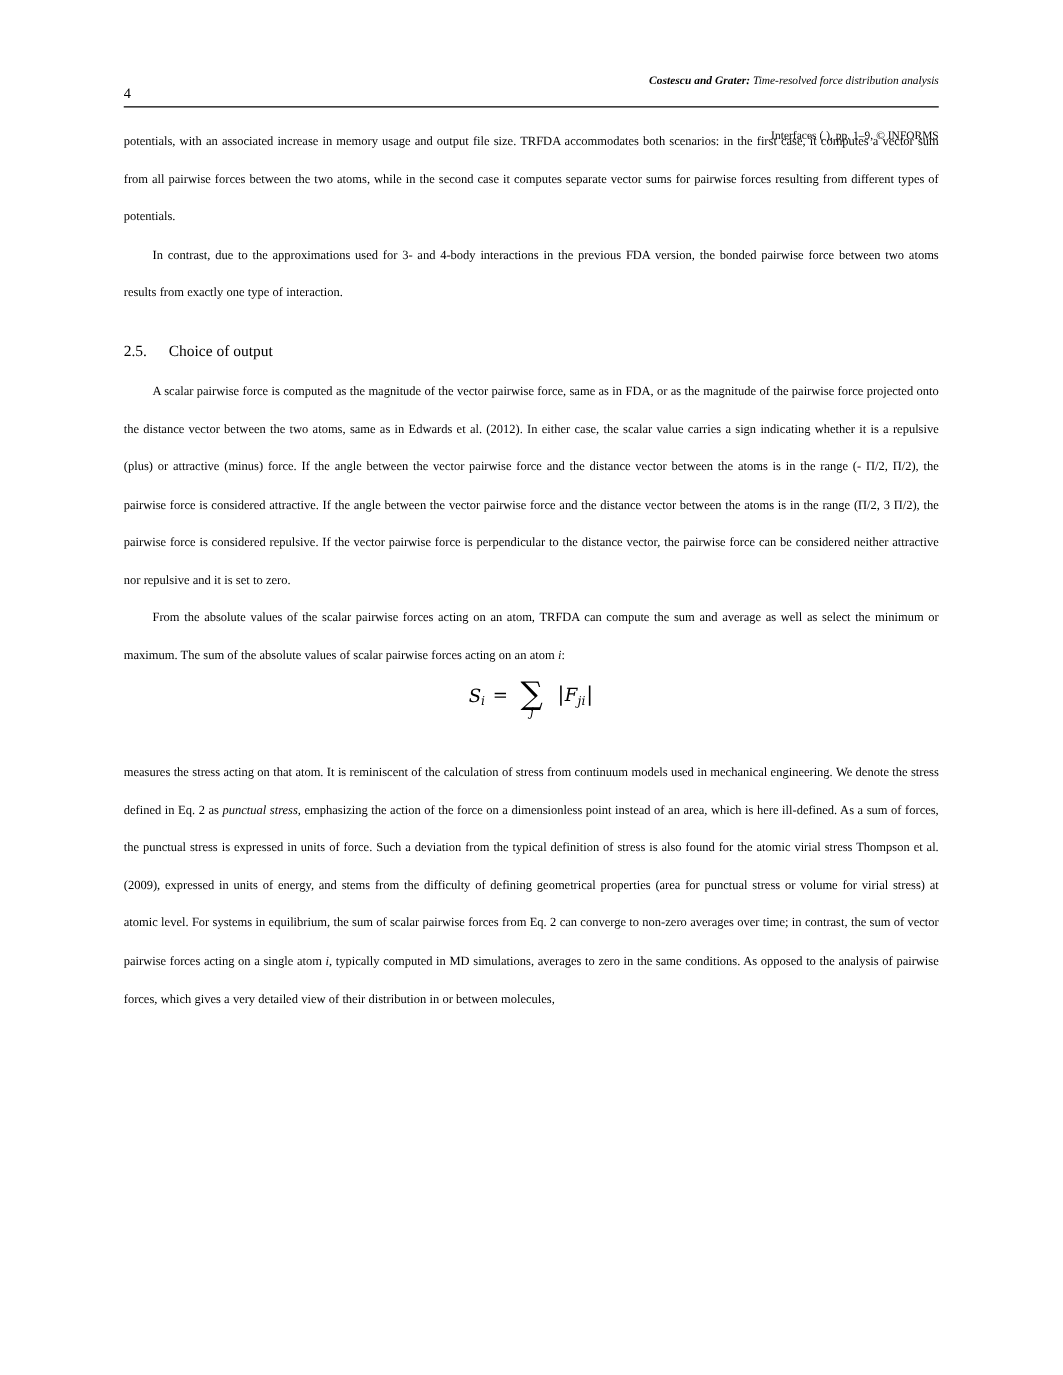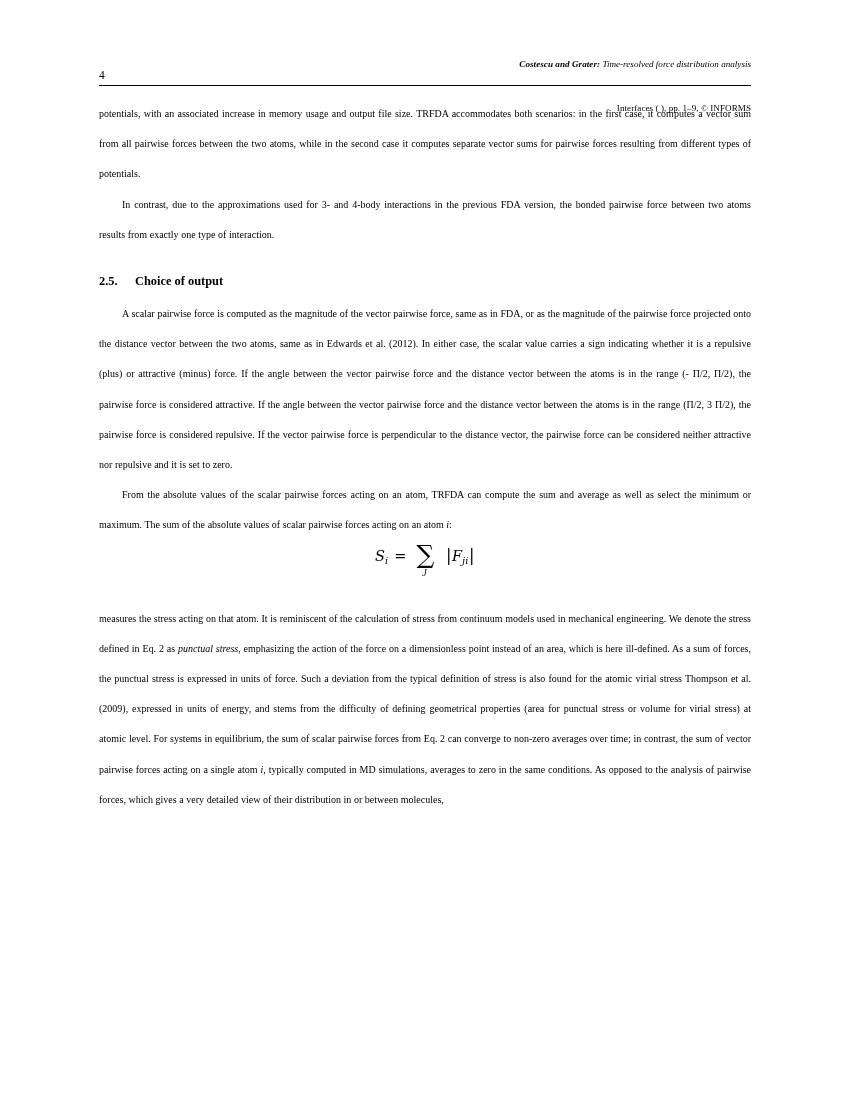--- a/index.html
+++ b/index.html
@@ -88,21 +88,21 @@
     hyphens: none;
   }
   p.body.indent {
     text-indent: 23px;
   }
 
   h2.section {
     margin: 19px 0 6px 0;
     font-size: 12.4px;
     line-height: 24px;
-    font-weight: bold;
+    font-weight: normal;
     text-align: left;
   }
   h2.section .secnum {
     display: inline-block;
     min-width: 36px;
   }
 
   
   .equation-block {
     margin: 4px 0 13px 0;

